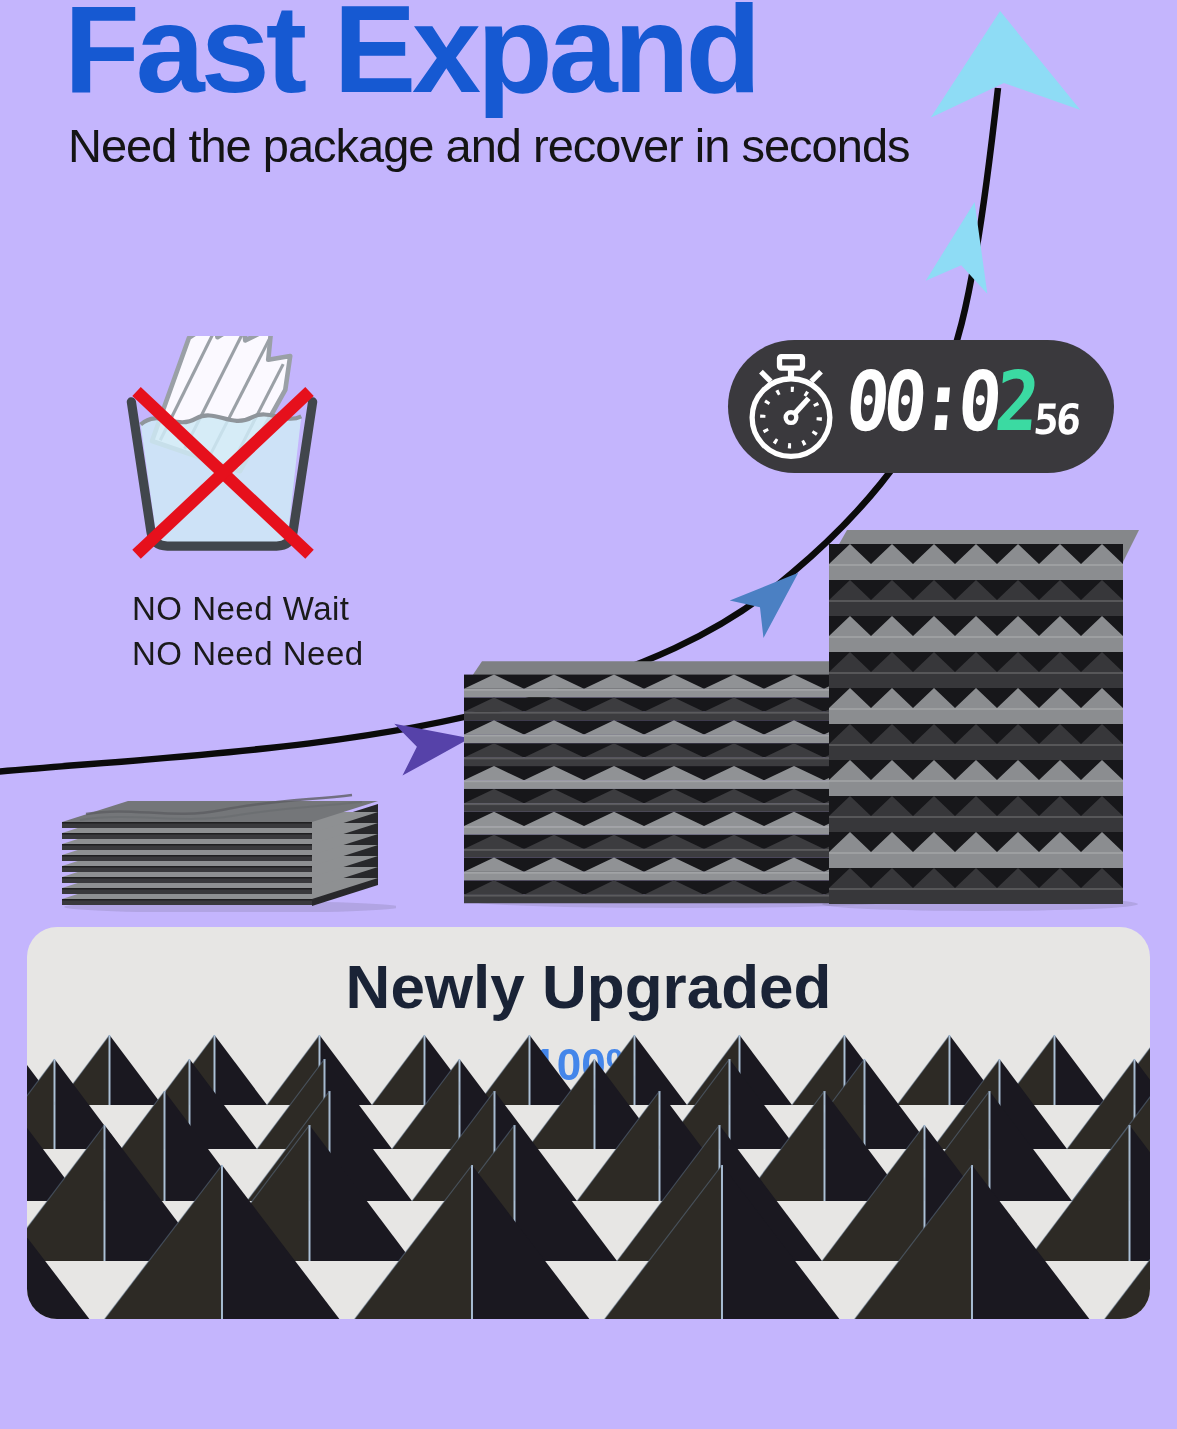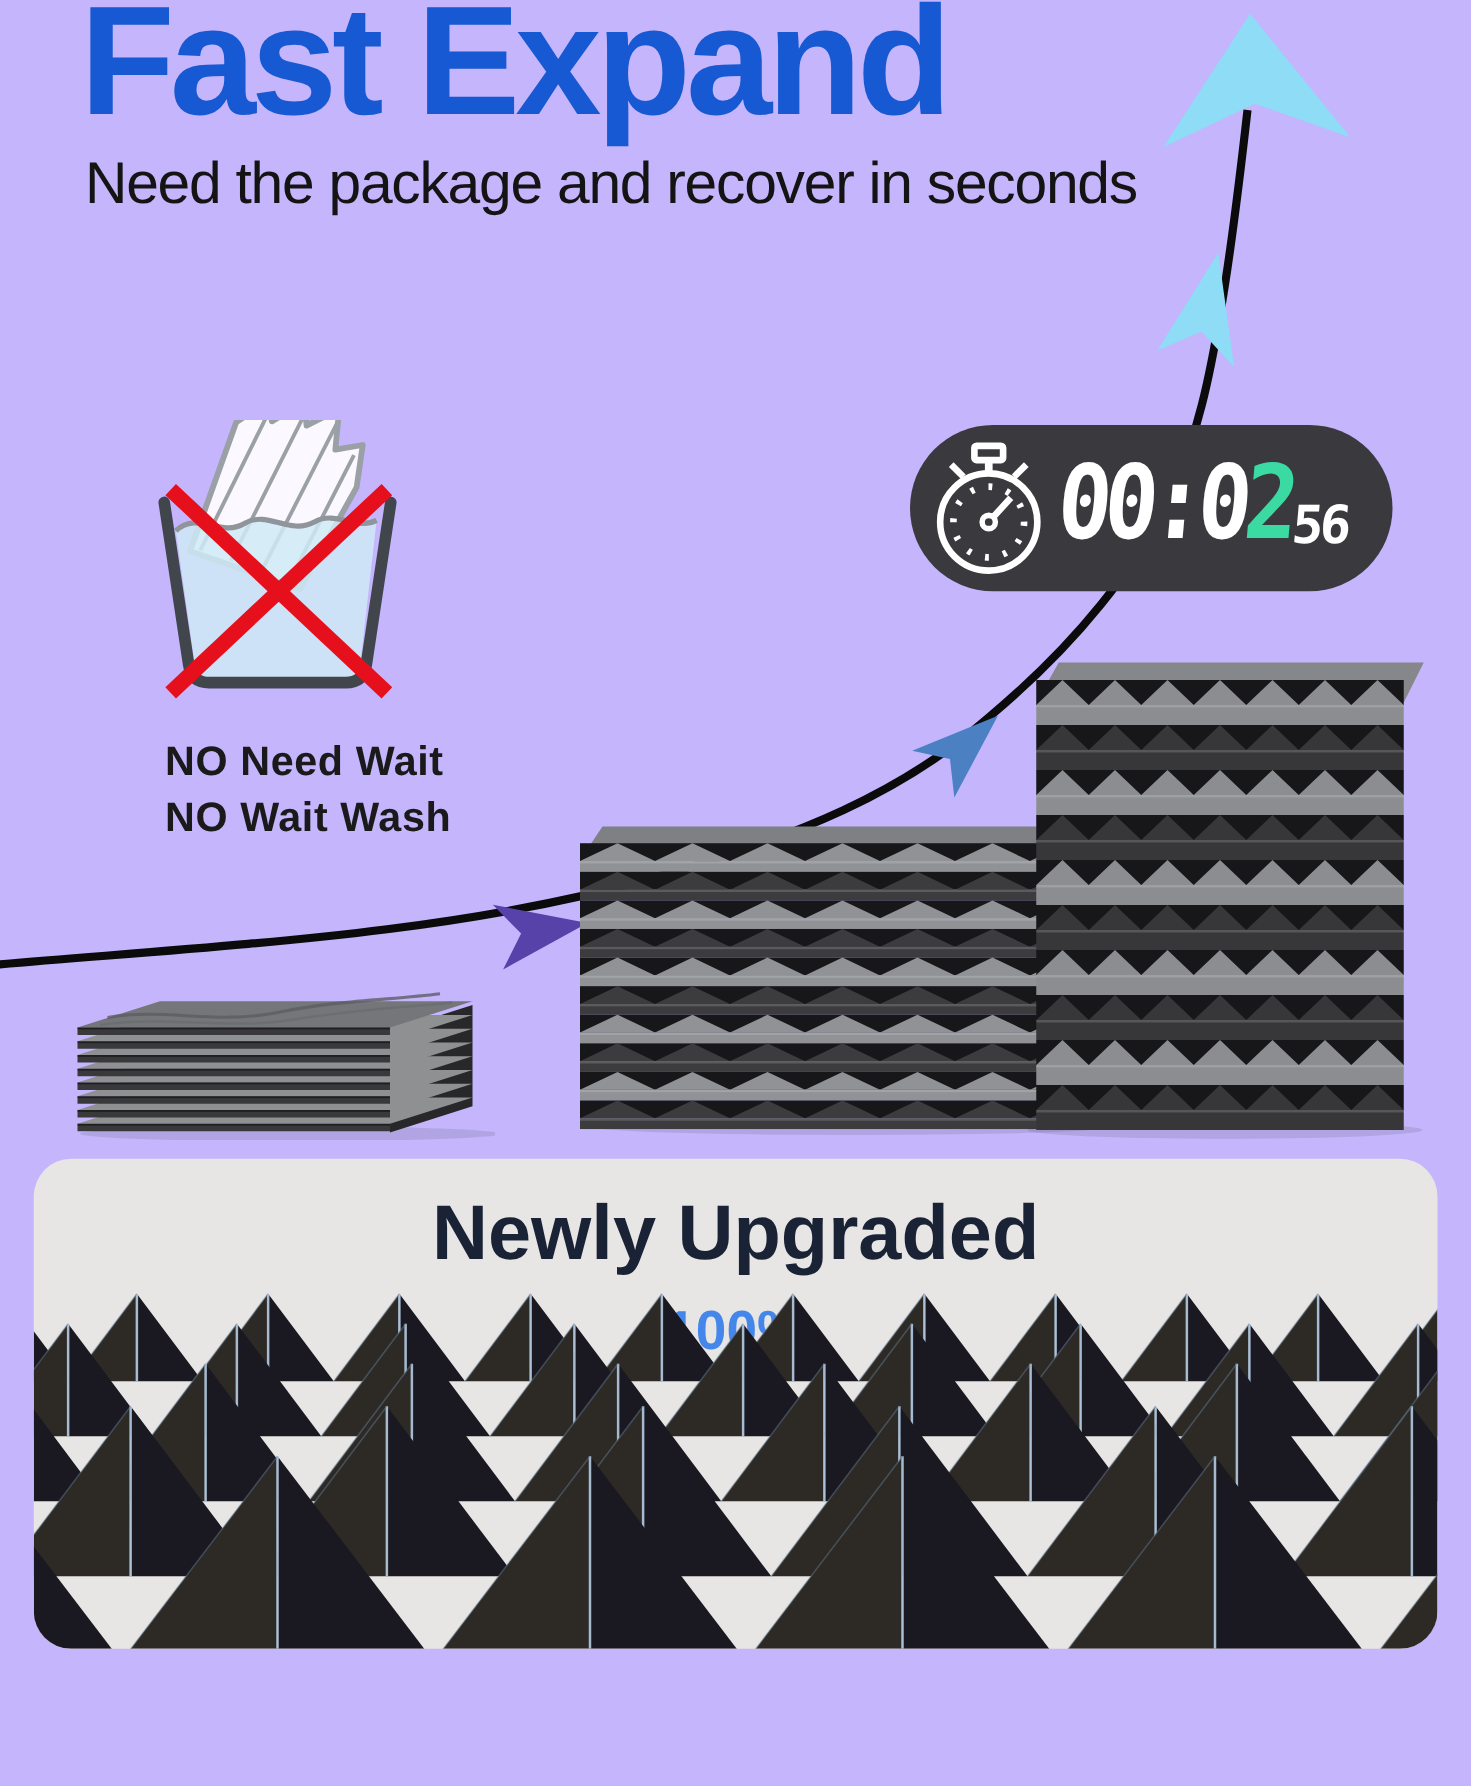--- a/index.html
+++ b/index.html
@@ -11,21 +11,21 @@
   .header h1{margin:-14px 0 0 0;font-size:124px;font-weight:bold;letter-spacing:-4px;
              color:#1659d2;line-height:1.02;}
   .header p{margin:6px 0 0 4px;font-size:47px;color:#141414;letter-spacing:-1px;}
 
   
   #curve{position:absolute;left:0;top:0;width:1177px;height:1429px;z-index:1;}
 
   
   .wash-block{position:absolute;left:112px;top:336px;z-index:2;}
   .wash-block svg{width:220px;height:242px;display:block;}
-  .wash-lines{margin-top:8px;margin-left:20px;font-weight:bold;}
+  .wash-lines{margin-top:8px;margin-left:20px;}
   .wash-lines div{font-size:33px;color:#1a1a1a;line-height:45px;letter-spacing:0.5px;}
 
   
   .timer{position:absolute;left:728px;top:340px;width:386px;height:133px;z-index:3;
          background:#3a393d;border-radius:67px;display:flex;align-items:center;
          padding-left:10px;box-sizing:border-box;}
   .timer .sw{width:106px;height:116px;flex:0 0 auto;}
   .digits{display:flex;align-items:flex-end;margin-left:2px;transform:skewX(-5deg);}
   .d-main,.d-accent{font-family:"DejaVu Sans Mono",monospace;font-weight:bold;font-size:72px;
          line-height:1;letter-spacing:-6px;transform:scaleY(1.14);transform-origin:bottom;}
@@ -79,21 +79,21 @@
       <path d="M26 86 C 44 70 60 92 80 80 C 98 70 114 90 134 79 C 150 70 166 86 182 78 L 169 192 Q 167 204 153 204 L 57 204 Q 43 204 41 192 Z" fill="#cfeaf6" fill-opacity="0.85"></path>
       <path d="M26 86 C 44 70 60 92 80 80 C 98 70 114 90 134 79 C 150 70 166 86 182 78" fill="none" stroke="#8f959b" stroke-width="4"></path>
       <path d="M17 64 L36 190 Q38 204 52 204 L158 204 Q172 204 174 190 L193 64" fill="none" stroke="#41464c" stroke-width="9" stroke-linecap="round"></path>
       <g>
         <line x1="22" y1="54" x2="190" y2="212" stroke="#e6101c" stroke-width="12"></line>
         <line x1="190" y1="54" x2="22" y2="212" stroke="#e6101c" stroke-width="12"></line>
       </g>
     </svg>
     <div class="wash-lines">
       <div>NO Need Wait</div>
-      <div>NO Wait Wash</div>
+      <div>NO Need Need</div>
     </div>
   </div>
 
   <div class="timer">
     <svg class="sw" viewBox="0 0 120 124">
       <rect x="47" y="5" width="26" height="13" rx="2" fill="none" stroke="#ffffff" stroke-width="6"></rect>
       <line x1="60" y1="18" x2="60" y2="28" stroke="#ffffff" stroke-width="7"></line>
       <line x1="26" y1="22" x2="37" y2="33" stroke="#ffffff" stroke-width="6"></line>
       <line x1="94" y1="22" x2="83" y2="33" stroke="#ffffff" stroke-width="6"></line>
       <circle cx="60" cy="74" r="44" fill="none" stroke="#ffffff" stroke-width="6"></circle>

